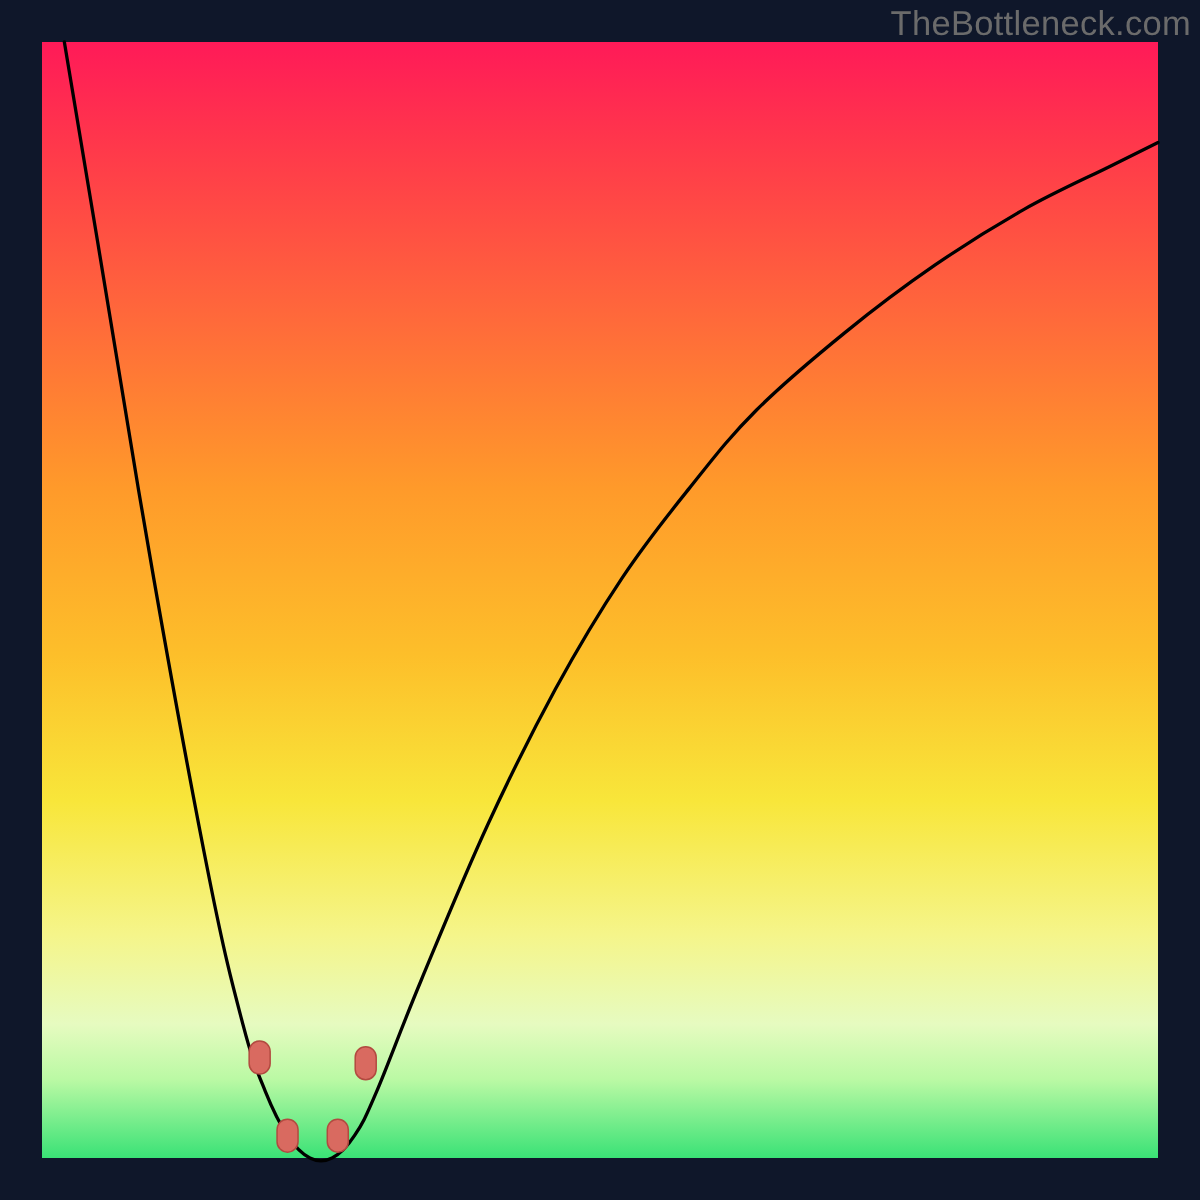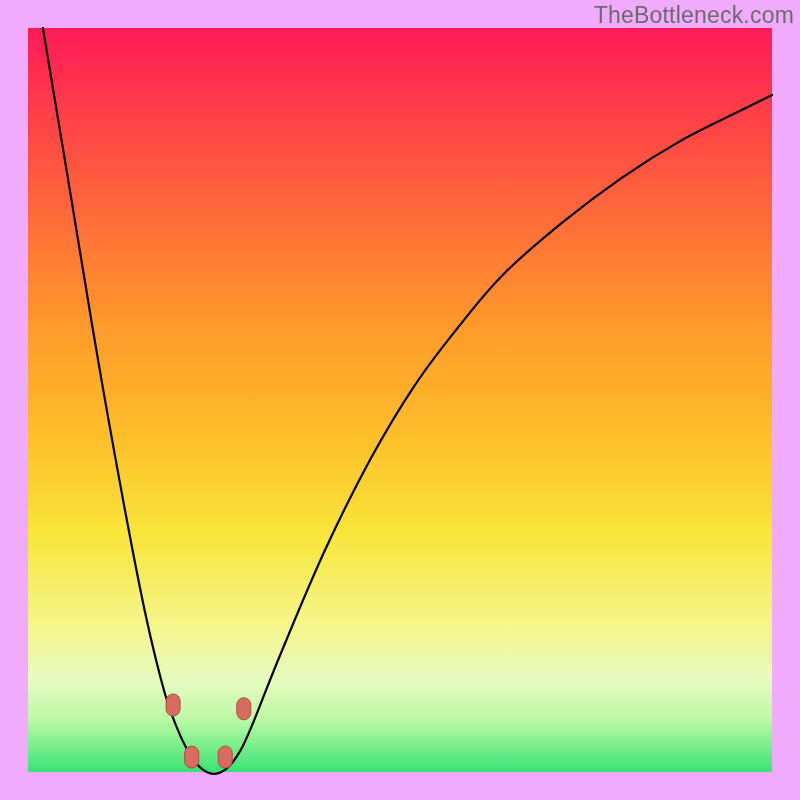--- a/index.html
+++ b/index.html
@@ -10,21 +10,21 @@
     background: #000;
     overflow: hidden;
     font-family: Arial, Helvetica, sans-serif;
   }
   .frame {
     position: absolute;
     top: 0;
     left: 0;
     width: 800px;
     height: 800px;
-    background: #f0abfc;
+    background: #0f172a;
   }
   .plot {
     position: absolute;
     top: 28px;
     left: 28px;
     width: 744px;
     height: 744px;
     background: linear-gradient(
       to bottom,
       #ff1a58 0%,

